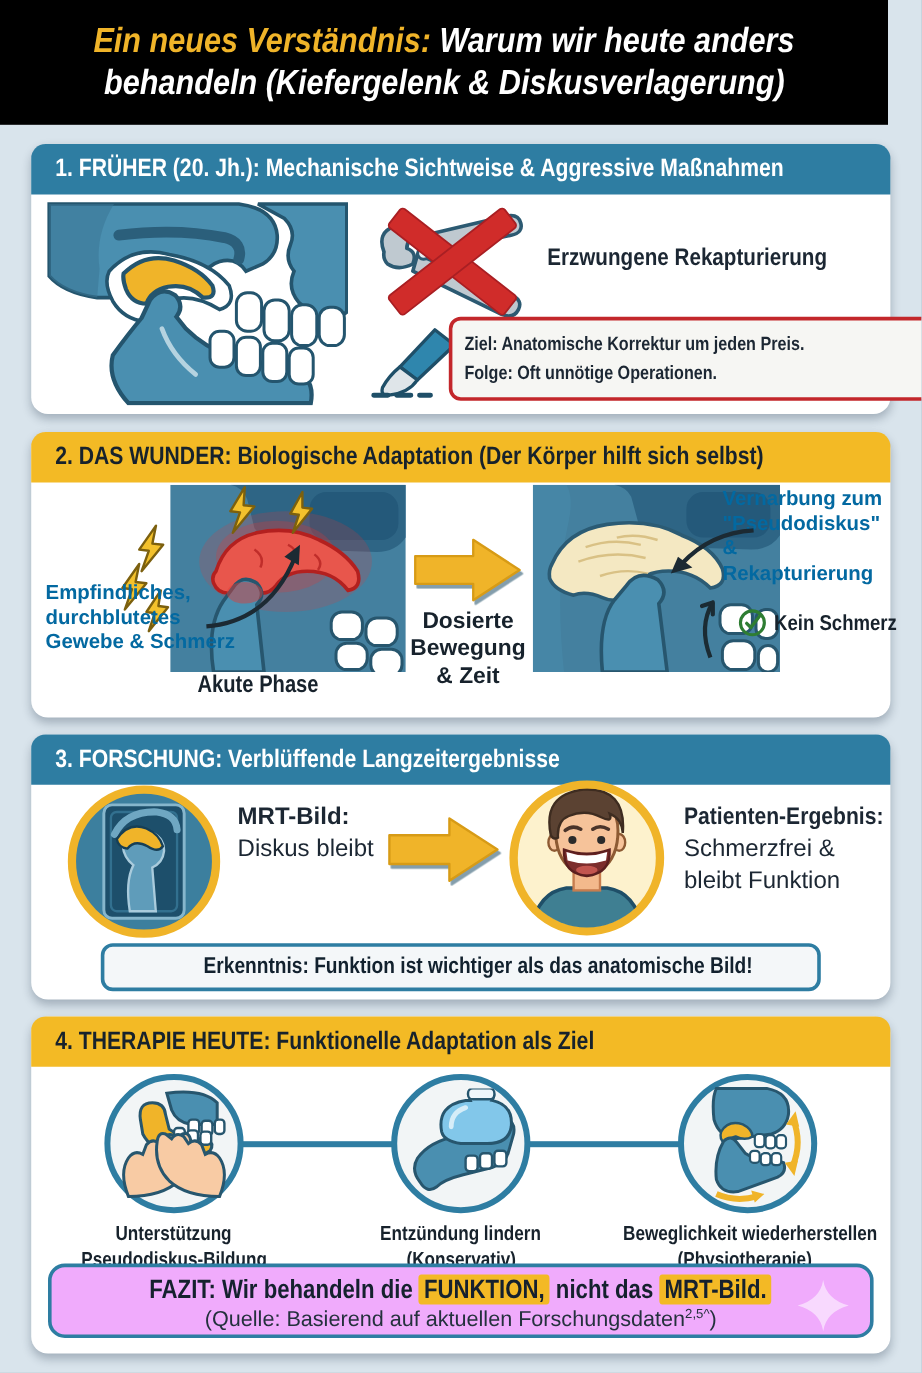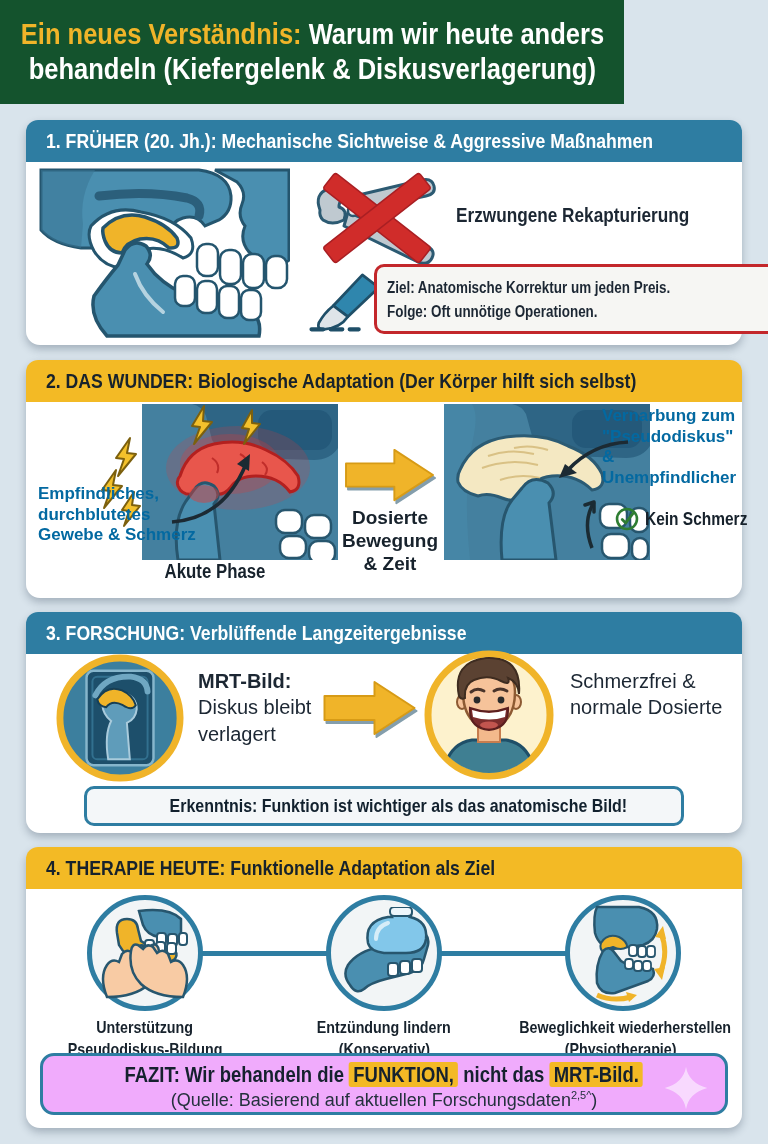--- a/index.html
+++ b/index.html
@@ -1,21 +1,21 @@
 <!DOCTYPE html>
 <html><head>
 <meta charset="utf-8">
 <style>
   html,body{margin:0;padding:0;background:#b9c9d4;}
   .page{position:relative;width:768px;height:1144px;background:#d9e4ec;overflow:hidden;
         font-family:"Liberation Sans",sans-serif;color:#1c2733;}
   .abs{position:absolute;}
   
-  .top-header{position:absolute;left:0;top:0;width:624px;height:104px;background:#14532d;
-              display:flex;flex-direction:column;justify-content:center;align-items:center;}
+  .top-header{position:absolute;left:0;top:0;width:740px;height:104px;background:#000000;
+              display:flex;flex-direction:column;justify-content:center;align-items:center;font-style:italic;}
   .top-header .t{font-size:29px;font-weight:700;color:#fff;line-height:1.2;white-space:nowrap;
                  display:inline-block;transform:scaleX(.88);transform-origin:50% 50%;}
   .hl{color:#f0b429;}
   
   .card{position:absolute;left:26px;width:716px;background:#fff;border-radius:14px;
         box-shadow:0 4px 8px rgba(20,40,60,.28);}
   .bar{height:42px;border-radius:12px 12px 0 0;display:flex;align-items:center;padding:4px 20px;
        font-weight:700;font-size:21px;box-sizing:border-box;overflow:hidden;}
   .bar .cond{white-space:nowrap;display:inline-block;transform:scaleX(.84);transform-origin:0 50%;}
   .bar.teal{background:#2e7da2;color:#fff;}
@@ -183,21 +183,21 @@
         <rect x="158" y="130" width="27" height="24" rx="9"></rect>
           <rect x="188" y="134" width="16" height="22" rx="8"></rect>
       </g>
       <path d="M148,144 Q138,118 150,98" stroke="#1b2b33" stroke-width="3.5" fill="none"></path>
       <path d="M150,98 l-9,3 M150,98 l0,10" stroke="#1b2b33" stroke-width="3.5" fill="none" stroke-linecap="round"></path>
     </svg>
 
     <div class="abs small-label" style="left:576px;top:46px;width:138px;">
       <div>Vernarbung zum</div>
       <div>"Pseudodiskus" &amp;</div>
-      <div>Unempfindlicher</div>
+      <div>Rekapturierung</div>
     </div>
 
     <svg class="abs" style="left:528px;top:74px;" width="80" height="50" viewBox="0 0 80 50">
       <path d="M74,8 Q38,10 14,36" fill="none" stroke="#1c2a33" stroke-width="3.5"></path>
       <polygon points="5,44 11,30 23,39" fill="#1c2a33"></polygon>
     </svg>
 
     <div class="abs nopain" style="left:588px;top:146px;">
       <svg width="26" height="26" viewBox="0 0 30 30">
         <circle cx="15" cy="15" r="11.5" fill="none" stroke="#2e7d32" stroke-width="3"></circle>
@@ -221,21 +221,20 @@
       <rect x="31" y="17" width="68" height="96" rx="7" fill="#1d4f6b" stroke="#86b6cc" stroke-width="2.5"></rect>
       <rect x="37" y="23" width="56" height="84" rx="5" fill="none" stroke="#3c7f9e" stroke-width="2" opacity=".7"></rect>
       <path d="M40,42 Q50,22 76,23 Q92,25 93,38" fill="none" stroke="#6fa7c2" stroke-width="6" stroke-linecap="round"></path>
       <path d="M47,52 Q53,36 68,39 Q82,43 82,56 Q81,66 72,70 L75,107 H53 Q49,82 56,68 Q48,62 47,52 Z" fill="#5f9cba" stroke="#a9cbdc" stroke-width="2"></path>
       <path d="M42,46 Q52,31 67,37 Q78,42 81,52 Q77,58 68,52 Q57,46 51,54 Q43,53 42,46 Z" fill="#f0b429" stroke="#173f55" stroke-width="2"></path>
     </svg>
 
     <div class="abs result-text" style="left:172px;top:56px;width:150px;">
       <div class="b">MRT-Bild:</div>
       <div>Diskus bleibt</div>
-      <div>verlagert</div>
     </div>
 
     <svg class="abs block-arrow" style="left:296px;top:66px;" width="96" height="60" viewBox="0 0 95 60">
       <polygon points="2,18 52,18 52,4 92,30 52,56 52,42 2,42" fill="#f0b429" stroke="#d79b16" stroke-width="2" stroke-linejoin="round"></polygon>
     </svg>
 
     <svg class="abs" style="left:398px;top:38px;" width="130" height="130" viewBox="0 0 130 130">
       <defs>
           <clipPath id="pc">
             <circle cx="65" cy="65" r="58"></circle>
@@ -252,22 +251,23 @@
         <path d="M47,42 q6,-5 13,-1 M70,41 q6,-4 13,0" stroke="#4a342a" stroke-width="3" fill="none" stroke-linecap="round"></path>
         <circle cx="53" cy="50" r="3.4" fill="#2b2b2b"></circle>
           <circle cx="77" cy="50" r="3.4" fill="#2b2b2b"></circle>
         <path d="M46,58 Q65,65 84,58 Q85,78 65,80 Q45,78 46,58 Z" fill="#7c2d2d" stroke="#5b1f1f" stroke-width="2"></path>
         <path d="M48,60 Q65,66 82,60 L81,67 Q65,72 49,67 Z" fill="#fff"></path>
         <ellipse cx="65" cy="75" rx="9" ry="3.5" fill="#c2554f"></ellipse>
       </g>
     </svg>
 
     <div class="abs result-text" style="left:544px;top:56px;width:172px;">
+      <div class="b"><span class="cond" style="transform:scaleX(.88);">Patienten-Ergebnis:</span></div>
       <div>Schmerzfrei &amp;</div>
-      <div>normale Dosierte</div>
+      <div>bleibt Funktion</div>
     </div>
 
     <div class="abs insight-box" style="left:58px;top:174px;width:600px;height:40px;">
       <span class="condc">Erkenntnis: Funktion ist wichtiger als das anatomische Bild!</span>
     </div>
   </section>
 
   <section class="card" style="top:847px;height:281px;">
     <div class="bar yellow">
       <span class="cond">4. THERAPIE HEUTE: Funktionelle Adaptation als Ziel</span>

